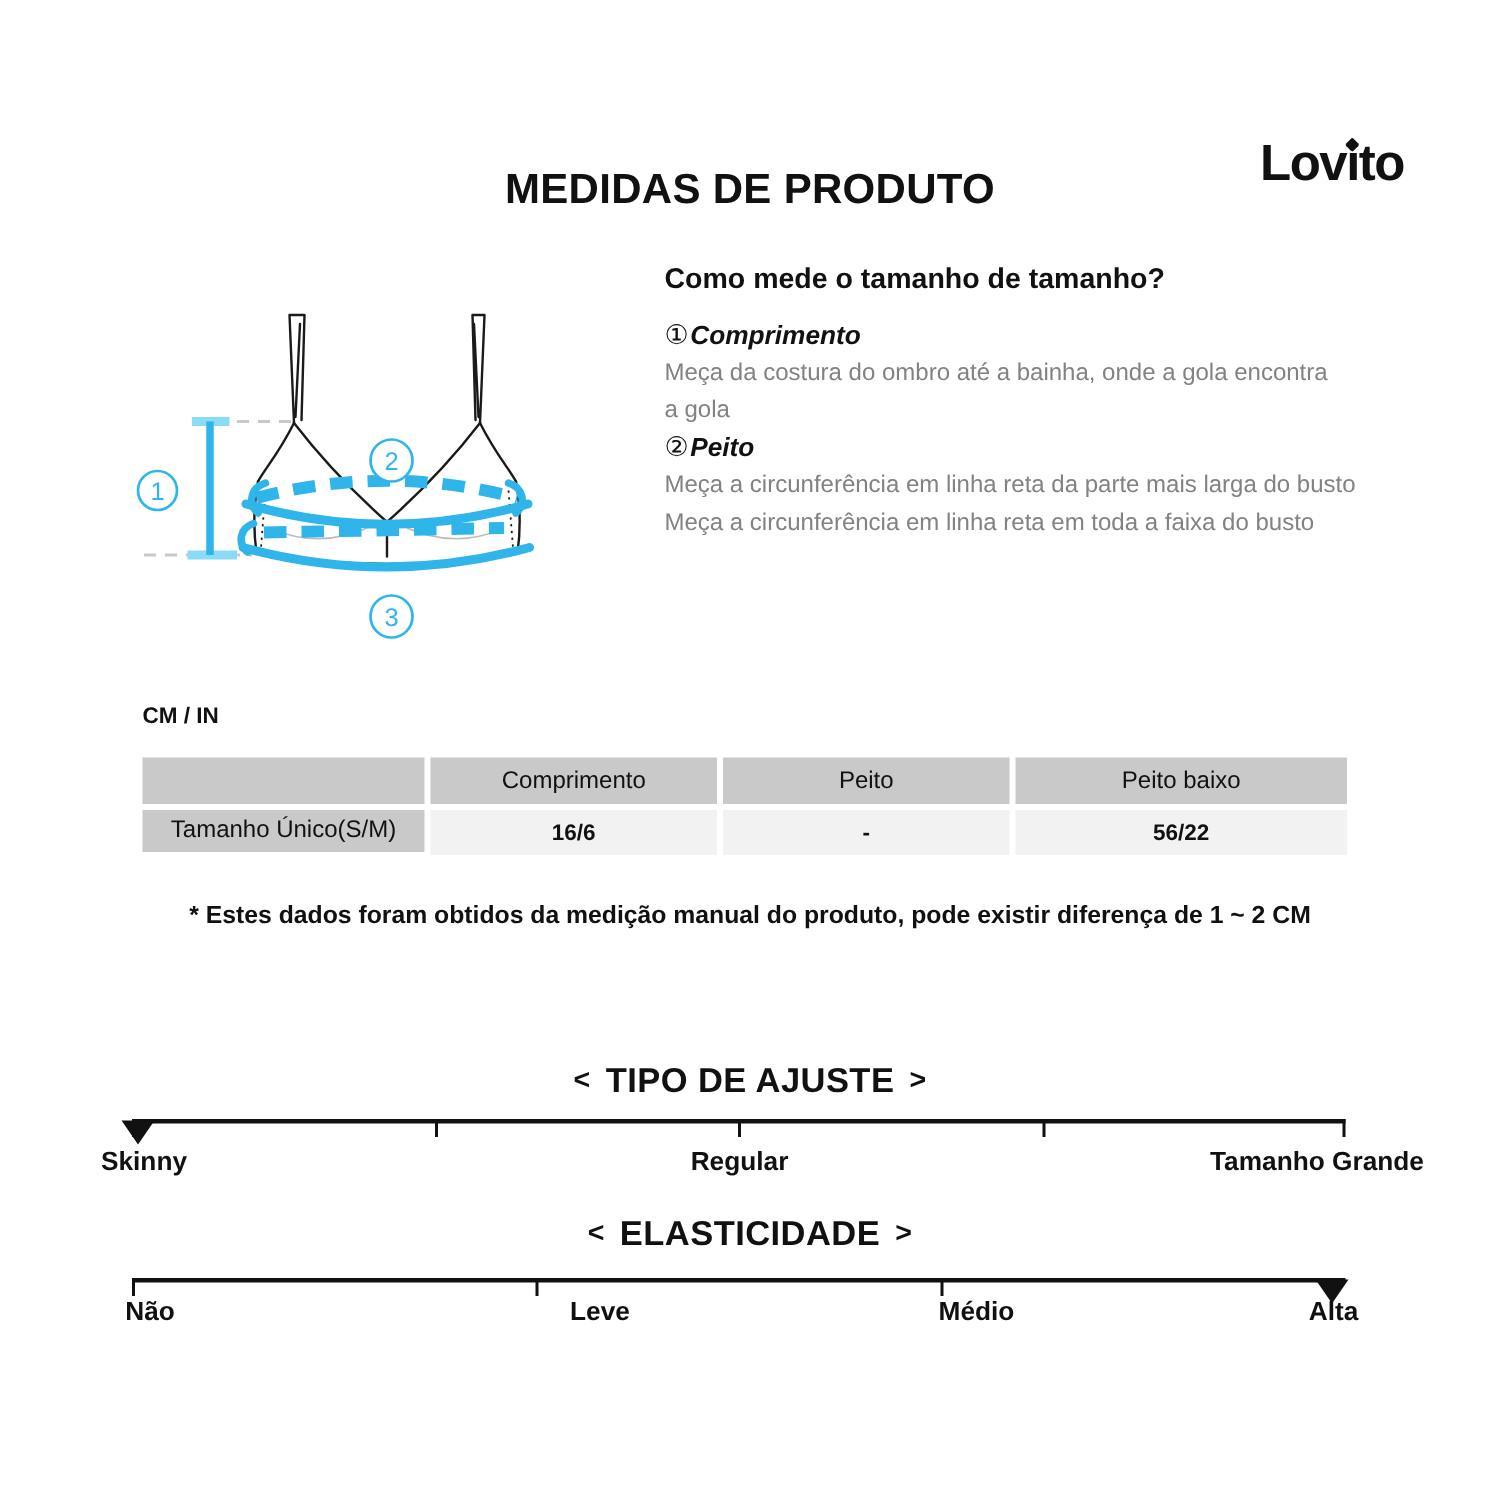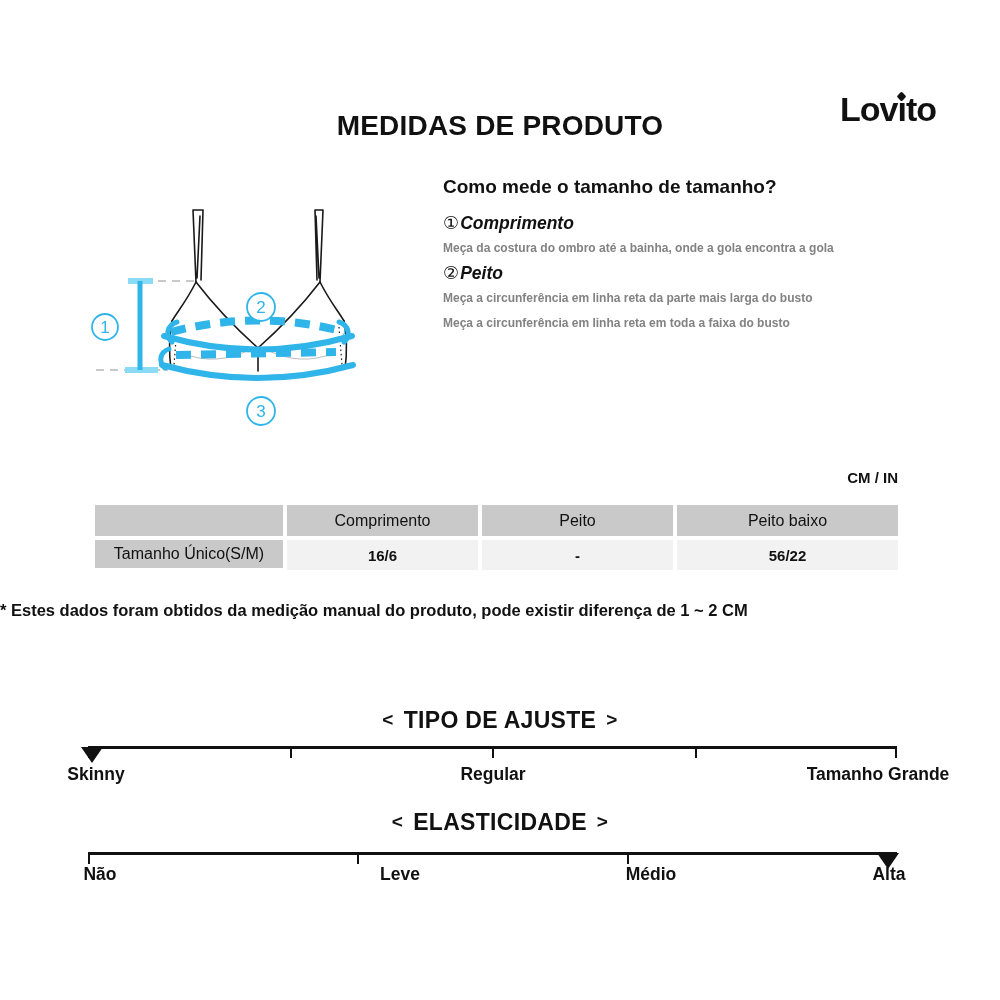--- a/index.html
+++ b/index.html
@@ -21,35 +21,35 @@
   .brand .i-cover{position:absolute;left:57px;top:3px;width:8px;height:9px;background:#fff;}
   .brand .i-diamond{position:absolute;left:58px;top:3px;width:7px;height:7px;background:var(--ink);
     transform:rotate(45deg);border-radius:1.5px;}
 
   .diagram{position:absolute;left:80px;top:190px;width:340px;height:250px;}
 
   .guide{position:absolute;left:443px;top:174px;width:480px;line-height:25px;}
   .guide-heading{font-size:19px;font-weight:700;margin-bottom:11px;line-height:26px;}
   .g-label{font-size:17.5px;font-weight:700;line-height:25px;font-style:italic;}
   .g-label .num{font-weight:400;font-size:18px;margin-right:1px;}
-  .g-desc{font-size:12px;color:var(--body-gray);line-height:25px;max-width:476px;font-weight:bold;}
+  .g-desc{font-size:16px;color:var(--body-gray);line-height:25px;max-width:476px;}
   .g-desc.narrow{max-width:446px;}
 
-  .units{position:absolute;left:95px;top:469px;width:803px;text-align:right;
+  .units{position:absolute;left:95px;top:469px;width:803px;text-align:left;
     font-size:15px;font-weight:700;}
 
   .size-table{position:absolute;left:95px;top:505px;width:803px;display:grid;
     grid-template-columns:188px 191px 191px 221px;column-gap:4px;row-gap:4px;
     font-size:16px;}
   .size-table .cell{display:flex;align-items:center;justify-content:center;height:31px;}
   .size-table .th{background:var(--table-header-bg);}
   .size-table .rowhead{background:var(--table-header-bg);height:28px;}
   .size-table .td{background:var(--table-cell-bg);height:30px;font-size:15px;font-weight:700;}
 
-  .note{position:absolute;top:601px;left:0;width:1000px;text-align:left;
+  .note{position:absolute;top:601px;left:0;width:1000px;text-align:center;
     font-size:16.5px;font-weight:700;}
 
   .scale-title{position:absolute;left:0;width:1000px;text-align:center;
     font-size:23px;font-weight:800;letter-spacing:0.3px;}
   .scale-title .bracket{font-size:19px;font-weight:700;position:relative;top:-2px;}
   .scale-title .bracket.l{margin-right:10px;}
   .scale-title .bracket.r{margin-left:10px;}
   #scale1-title{top:707px;}
   #scale2-title{top:809px;}
 

